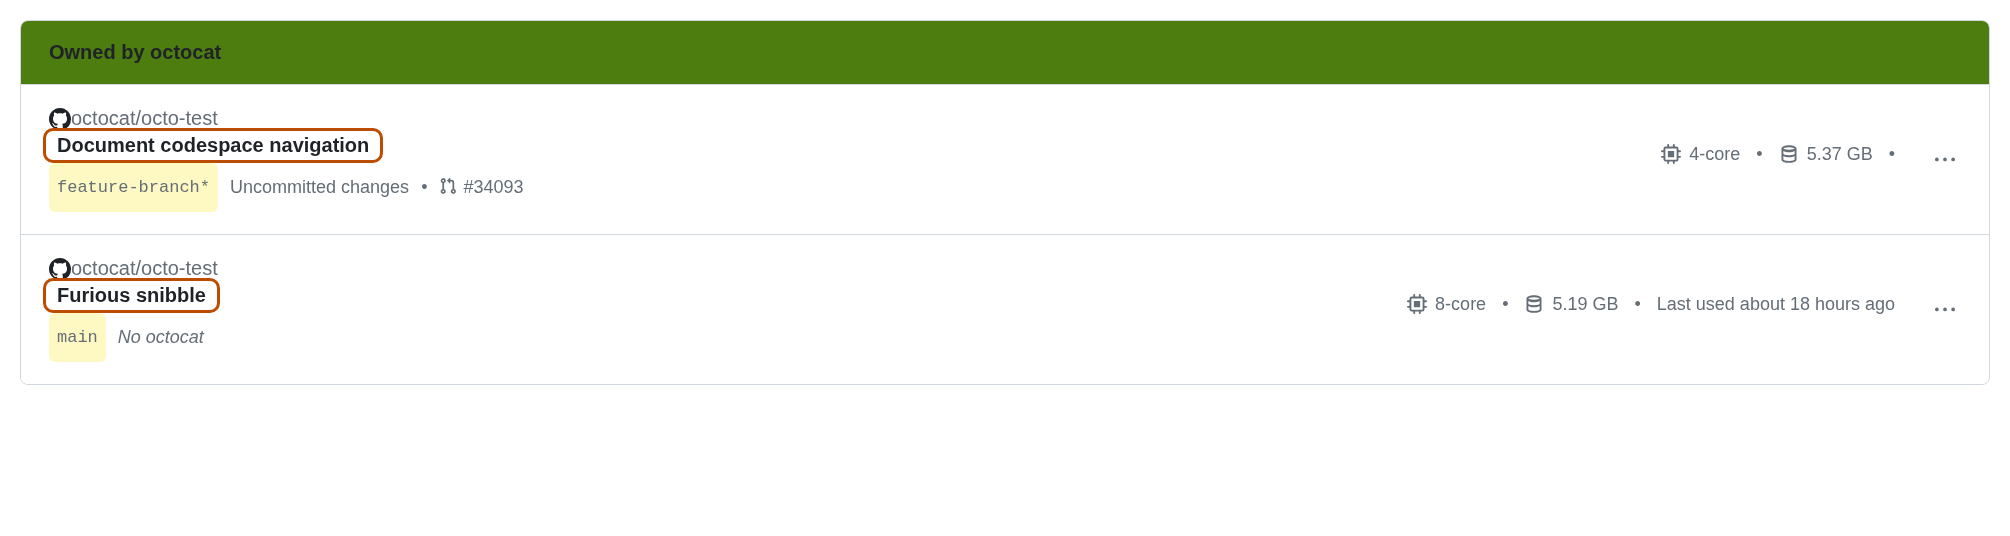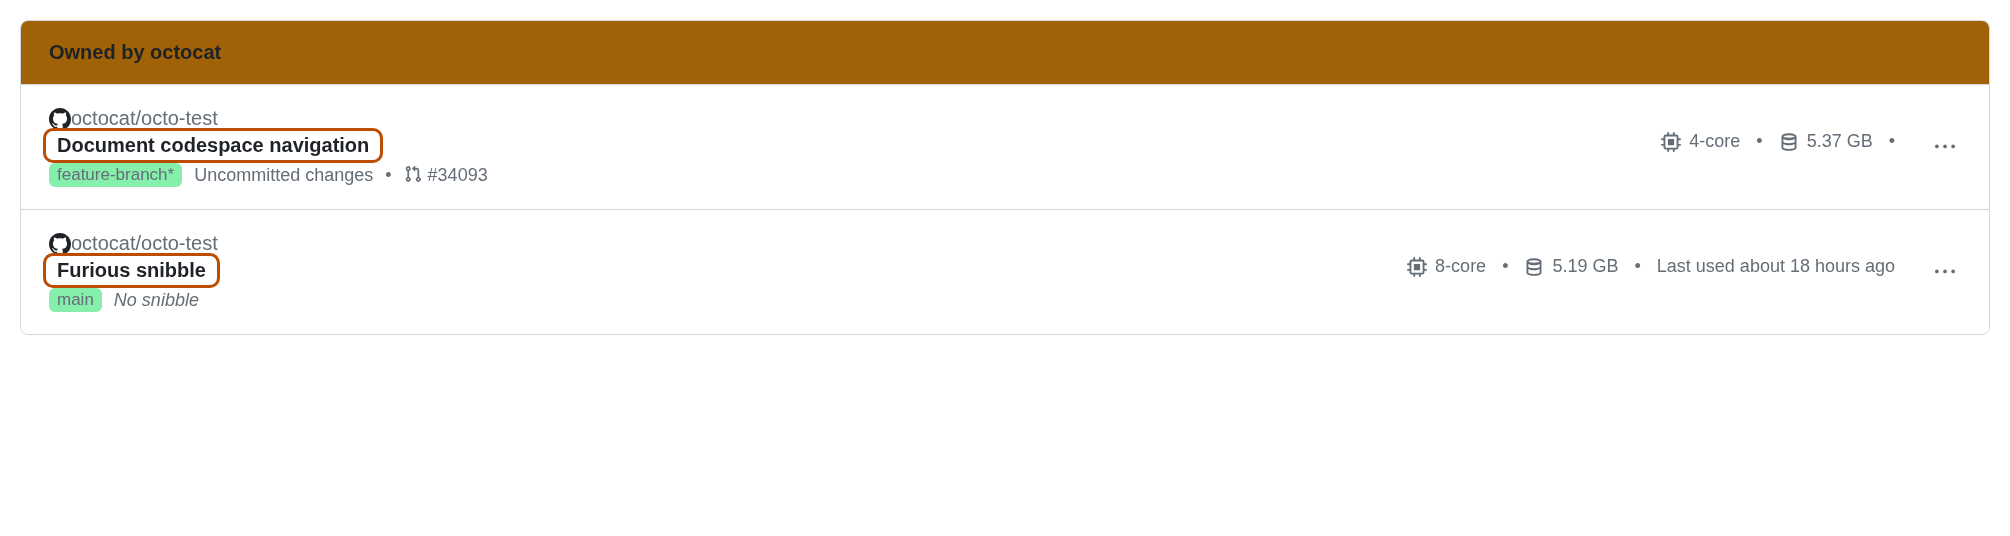--- a/index.html
+++ b/index.html
@@ -8,21 +8,21 @@
       background: #ffffff;
       color: #1f2328;
       padding: 20px;
     }
     .container {
       border: 1px solid #d0d7de;
       border-radius: 8px;
       overflow: hidden;
     }
     .header {
-      background: #a16207;
+      background: #4d7c0f;
       padding: 20px 28px;
       border-bottom: 1px solid #d0d7de;
     }
     .header-title {
       font-size: 20px;
       font-weight: 600;
       color: #1f2328;
     }
     .row {
       display: flex;
@@ -76,25 +76,25 @@
       pointer-events: none;
     }
     .meta-line {
       display: flex;
       align-items: center;
       gap: 12px;
       font-size: 18px;
       color: #656d76;
     }
     .branch-badge {
-      background: #86efac;
-      color: #656d76;
-      font-family: Liberation Sans, sans-serif;
+      background: #fef9c3;
+      color: #656d76;
+      font-family: Liberation Mono, monospace;
       font-size: 17px;
-      padding: 2px 8px;
+      padding: 15px 8px;
       border-radius: 6px;
     }
     .changes-text { color: #656d76; }
     .changes-italic { font-style: italic; color: #656d76; }
     .dot { color: #656d76; }
     .pr-ref {
       display: inline-flex;
       gap: 6px;
       color: #656d76;
     }
@@ -189,21 +189,21 @@
             </svg>
         </span>
         <span>octocat/octo-test</span>
       </div>
       <div class="title-wrap" style="display:inline-block;width:fit-content;">
         <span class="highlight"></span>
         <a class="codespace-title">Furious snibble</a>
       </div>
       <div class="meta-line">
         <span class="branch-badge">main</span>
-        <span class="changes-italic">No snibble</span>
+        <span class="changes-italic">No octocat</span>
       </div>
     </div>
     <div class="row-right">
       <span class="stat">
         <svg viewBox="0 0 16 16" fill="#656d76">
             <path d="M6.5.75a.75.75 0 0 0-1.5 0V2H3.75A1.75 1.75 0 0 0 2 3.75V5H.75a.75.75 0 0 0 0 1.5H2v3H.75a.75.75 0 0 0 0 1.5H2v1.25c0 .966.784 1.75 1.75 1.75H5v1.25a.75.75 0 0 0 1.5 0V14h3v1.25a.75.75 0 0 0 1.5 0V14h1.25A1.75 1.75 0 0 0 14 12.25V11h1.25a.75.75 0 0 0 0-1.5H14v-3h1.25a.75.75 0 0 0 0-1.5H14V3.75A1.75 1.75 0 0 0 12.25 2H11V.75a.75.75 0 0 0-1.5 0V2h-3ZM3.5 3.75a.25.25 0 0 1 .25-.25h8.5a.25.25 0 0 1 .25.25v8.5a.25.25 0 0 1-.25.25h-8.5a.25.25 0 0 1-.25-.25ZM5.5 5.5h5v5h-5z"></path>
           </svg>
         <span>8-core</span>
       </span>
       <span class="dot">•</span>

